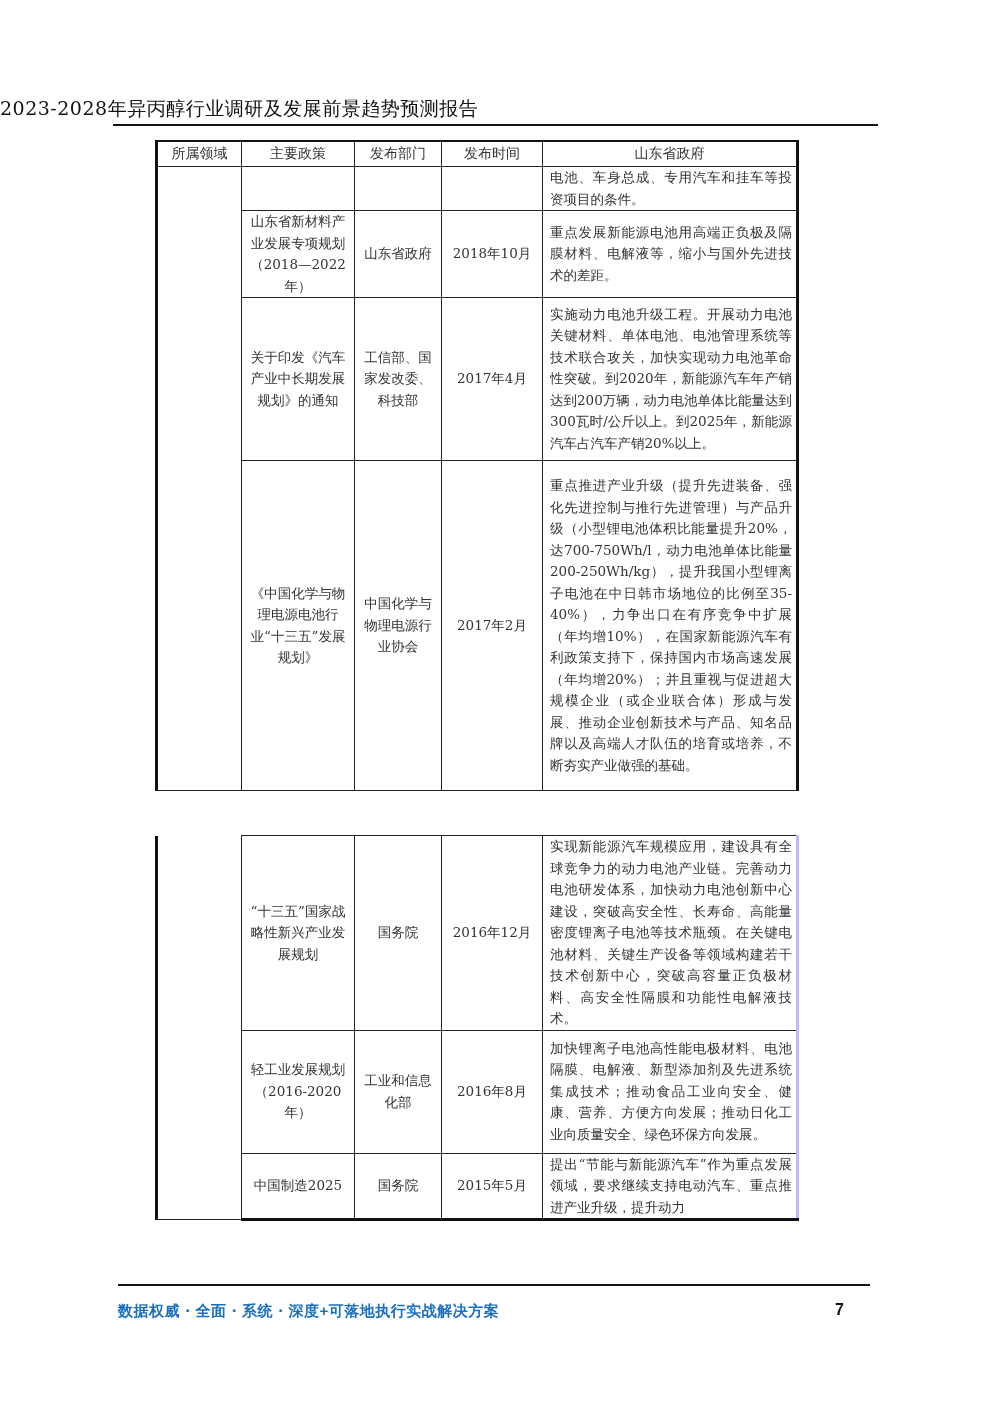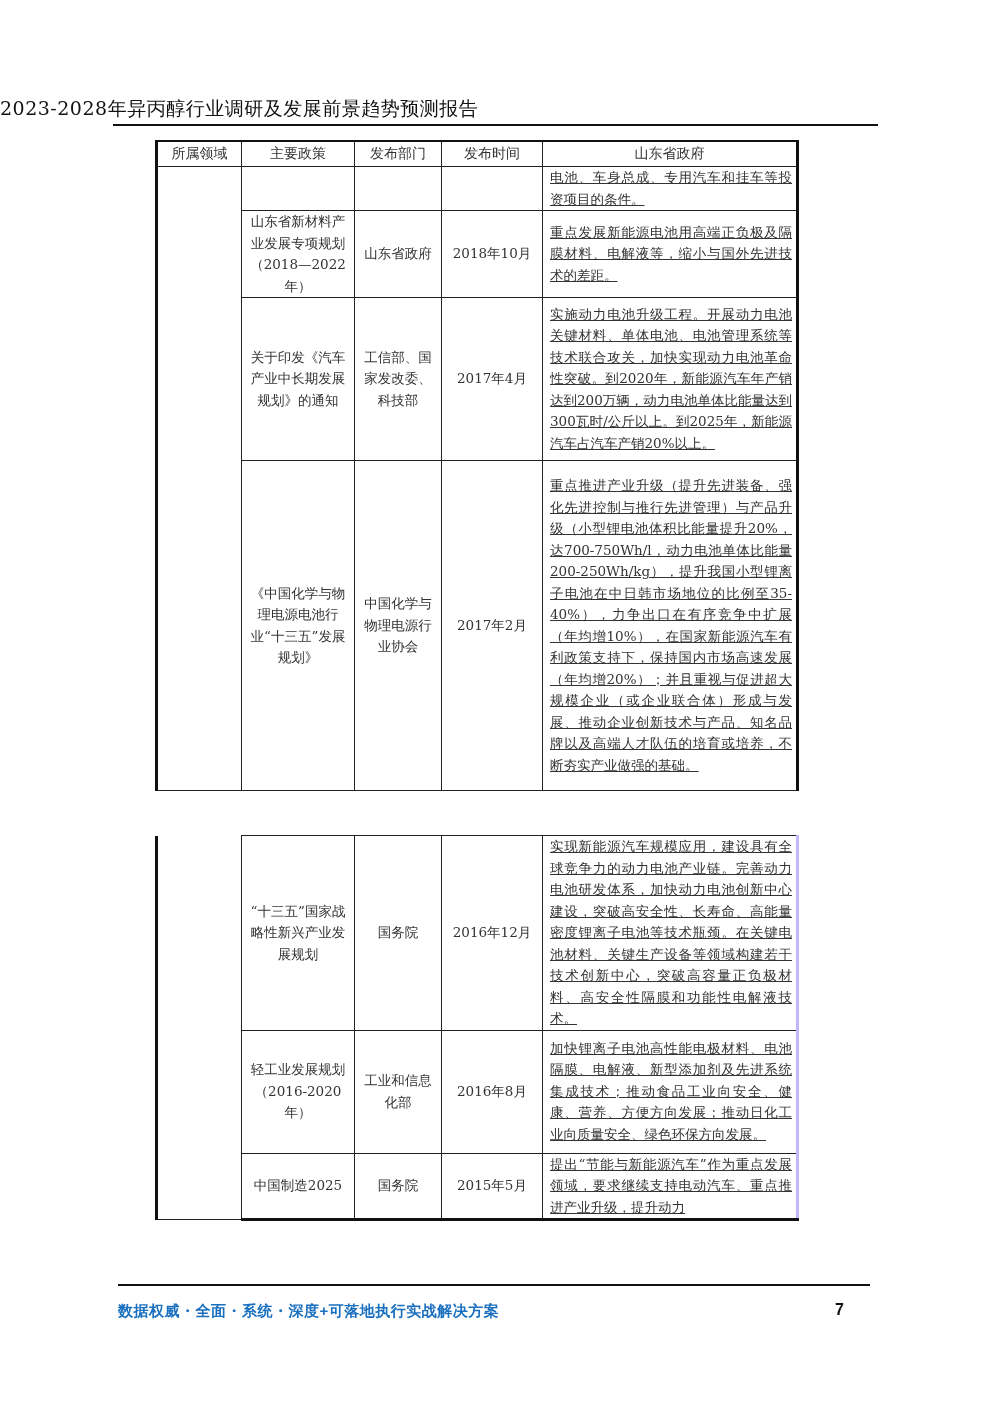--- a/index.html
+++ b/index.html
@@ -5,21 +5,21 @@
   html, body { margin: 0; padding: 0; background: #ffffff; }
   body { width: 992px; height: 1403px; position: relative; overflow: hidden;
          font-family: "DejaVu Serif", "Liberation Serif", serif; color: #222; }
   .page-title { position: absolute; left: 0; width: 992px; top: 96px; text-align: left;
                 font-size: 19px; color: #111; letter-spacing: 0.5px; }
   .title-rule { position: absolute; left: 113px; width: 765px; top: 124px; height: 2px; background: #111; }
   table.policy { position: absolute; border-collapse: collapse; table-layout: fixed;
                  font-size: 13.5px; line-height: 21.5px; color: #333; }
   table.policy td, table.policy th { border: 1px solid #222; padding: 0 5px; vertical-align: middle; text-align: center; }
   table.policy th { font-weight: normal; height: 24px; font-size: 14px; color: #333; }
-  table.policy td.content { text-align: justify; padding: 0 4px 0 7px; text-decoration: underline; }
+  table.policy td.content { text-align: justify; padding: 0 4px 0 7px; }
   #t1 { left: 155px; top: 140px; width: 641px; border-top: 2px solid #111; }
   #t1 tr:first-child th { border-top: 2px solid #111; }
   #t1 .colA { border-left: 3px solid #111; }
   #t1 .colE { border-right: 3px solid #111; }
   #t2 { left: 155px; top: 835px; width: 641px; }
   #t2 .colA { border-left: 3px solid #111; border-top: none; }
   #t2 .colE { border-right: 3px solid #c4b5fd; }
   #t2 tr:last-child td { border-bottom: 3px solid #111; }
   #t1 tr:last-child td.colA { border-bottom: none; }
   .footer-rule { position: absolute; left: 118px; width: 752px; top: 1284px; height: 2px; background: #111; }

